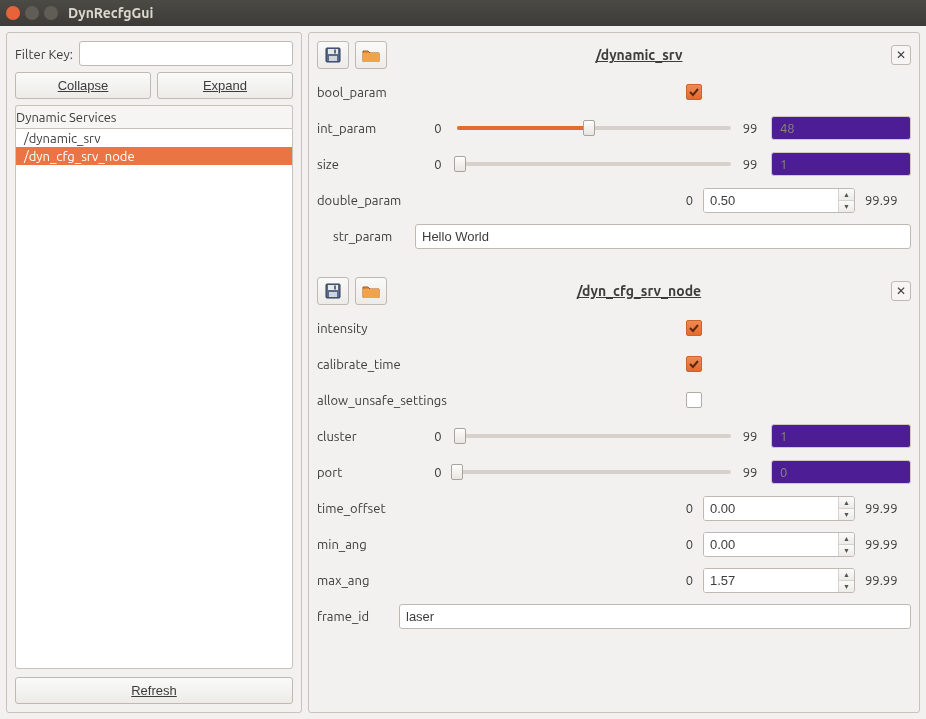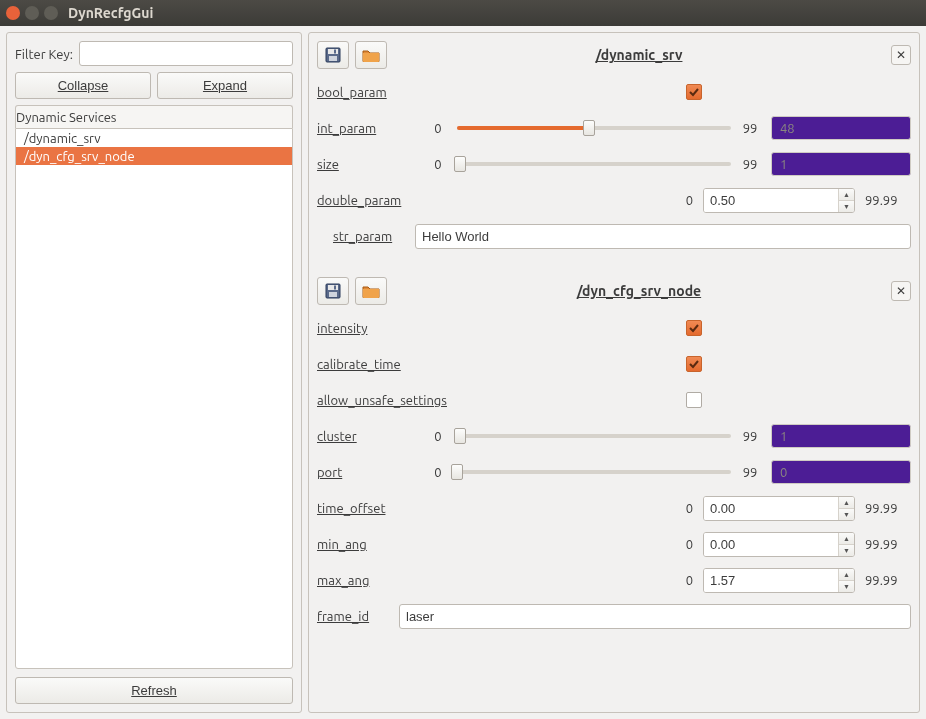--- a/index.html
+++ b/index.html
@@ -29,21 +29,21 @@
   .list-box { flex: 1; background: #fff; border: 1px solid #c7c2bb; border-radius: 0 0 3px 3px; overflow-y: auto; margin-bottom: 8px; }
   .list-item { padding: 2px 8px; font-size: 13px; cursor: pointer; }
   .list-item.selected { background: #ea7443; color: #fff; }
   .btn-full { width: 100%; }
   .section { margin-bottom: 18px; }
   .section-head { display: flex; align-items: center; gap: 6px; margin-bottom: 10px; }
   .icon-btn { width: 32px; height: 28px; border: 1px solid #beb9b2; border-radius: 3px; background: linear-gradient(#fafaf9, #ecebe7); display: flex; align-items: center; justify-content: center; cursor: pointer; }
   .section-title { flex: 1; text-align: center; font-weight: bold; text-decoration: underline; font-size: 14px; }
   .close-x { width: 20px; height: 20px; border: 1px solid #beb9b2; border-radius: 3px; background: #f6f5f3; font-size: 12px; line-height: 18px; text-align: center; cursor: pointer; }
   .param-row { display: flex; align-items: center; gap: 10px; margin-bottom: 10px; min-height: 26px; }
-  .param-name { width: 150px; flex-shrink: 0; text-decoration: underline; }
+  .param-name { width: 150px; flex-shrink: 0; }
   .checkbox-cell { flex: 1; display: flex; justify-content: center; }
   .chk { width: 16px; height: 16px; border: 1px solid #c8642c; border-radius: 2px; display: inline-flex; align-items: center; justify-content: center; background: #fff; cursor: pointer; }
   .chk.checked { background: linear-gradient(#f08a54, #e46a2e); }
   .chk.unchecked { border-color: #b0aba4; }
   .chk svg { width: 12px; height: 12px; }
   .slider-wrap { flex: 1; display: flex; align-items: center; gap: 8px; }
   .slider-min, .slider-max { width: 22px; text-align: center; color: #3c3c3c; }
   .slider { flex: 1; height: 18px; position: relative; display: flex; align-items: center; }
   .slider-track { width: 100%; height: 4px; background: #d6d2cb; border-radius: 2px; position: relative; }
   .slider-fill { position: absolute; left: 0; top: 0; height: 100%; background: #e56a2e; border-radius: 2px; }

